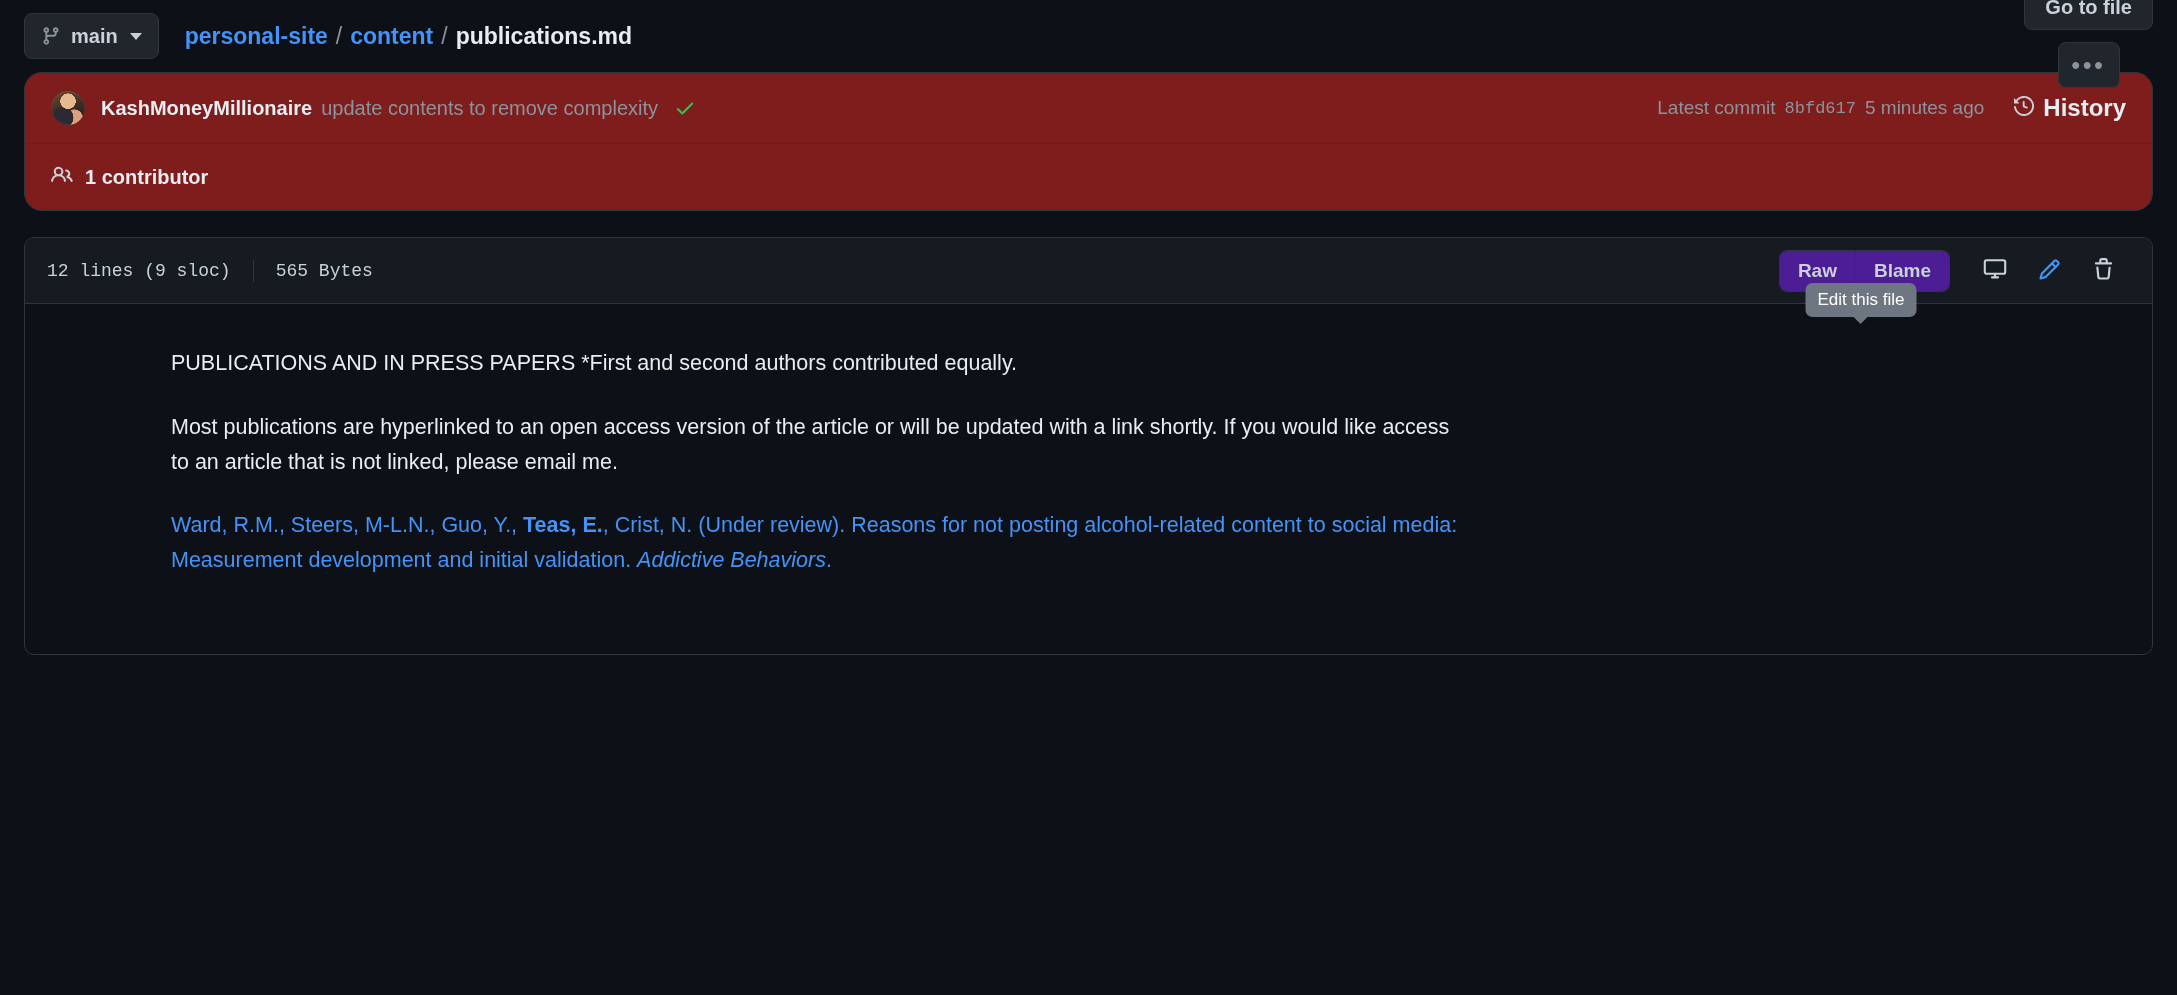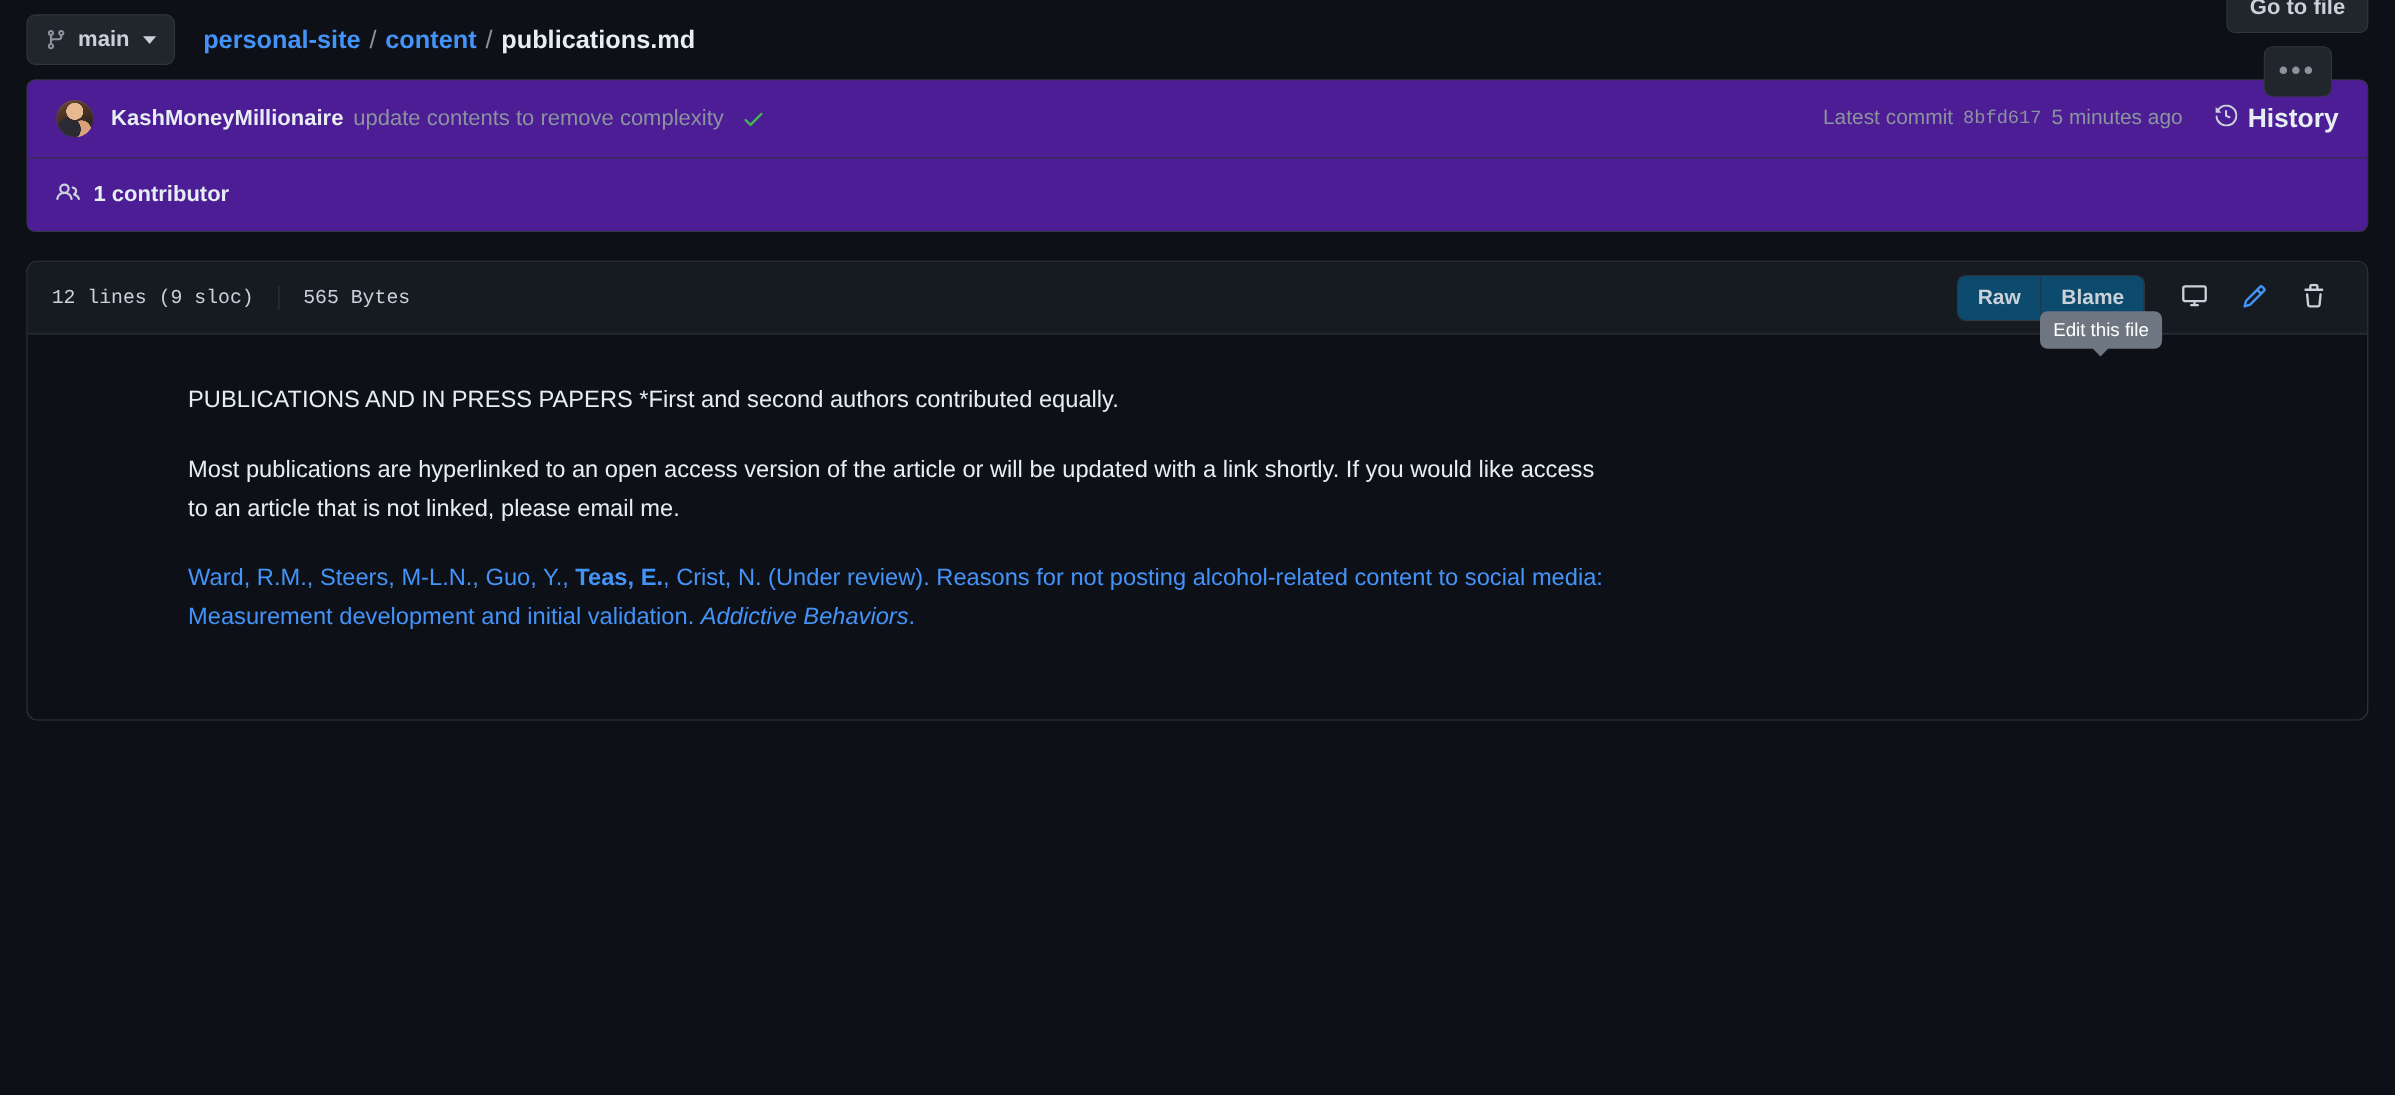--- a/index.html
+++ b/index.html
@@ -70,22 +70,22 @@
     display: flex; align-items: center; justify-content: center;
     cursor: pointer;
     font-family: "Liberation Sans", sans-serif;
   }
   .btn-kebab { width: 62px; padding: 0; letter-spacing: 3px; font-size: 24px; color: #8b949e; }
 
   
   .panel {
     margin: 0 24px;
     border: 1px solid #30363d;
-    border-radius: 8px;
-    background: #4c1d95;
+    border-radius: 18px;
+    background: #7f1d1d;
     overflow: hidden;
   }
   .commit-row {
     display: flex; align-items: center;
     padding: 0 26px;
     height: 70px;
   }
   .avatar {
     width: 34px; height: 34px;
     border-radius: 50%;
@@ -183,42 +183,42 @@
     display: flex; align-items: center; gap: 0;
   }
   .seg {
     display: flex;
     border: 1px solid #30363d;
     border-radius: 8px;
     overflow: hidden;
     height: 42px;
   }
   .seg button {
-    background: #0c4a6e;
+    background: #4c1d95;
     border: none;
     color: #c9d1d9;
     font-size: 19px;
     font-weight: 600;
     padding: 0 18px;
     cursor: pointer;
     font-family: "Liberation Sans", sans-serif;
   }
   .seg button + button { border-left: 1px solid #30363d; }
   .icon-btn {
     width: 54px; height: 42px;
     display: flex; align-items: center; justify-content: center;
     background: transparent; border: none; cursor: pointer;
     border-radius: 6px;
   }
   .icon-btn.first { margin-left: 18px; }
 
   
   .tooltip {
     position: absolute;
-    left: 1910px; top: 283px;
+    left: 1861px; top: 283px;
     transform: translateX(-50%);
     background: #6e7681;
     color: #ffffff;
     font-size: 17px;
     border-radius: 7px;
     padding: 7px 12px;
     white-space: nowrap;
     pointer-events: none;
     z-index: 30;
   }

